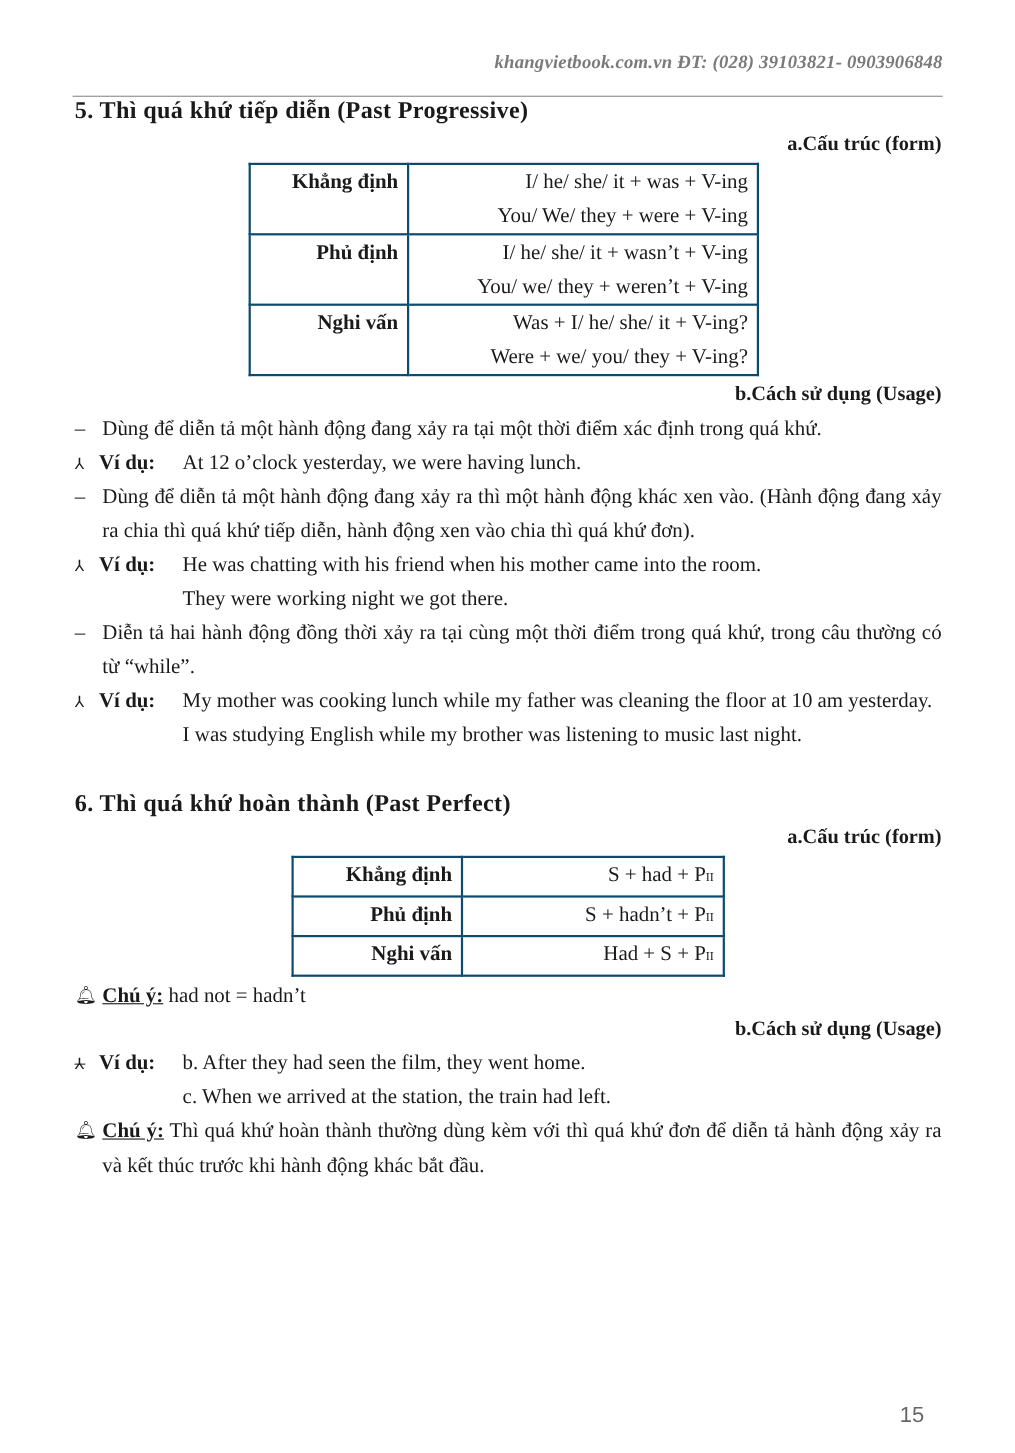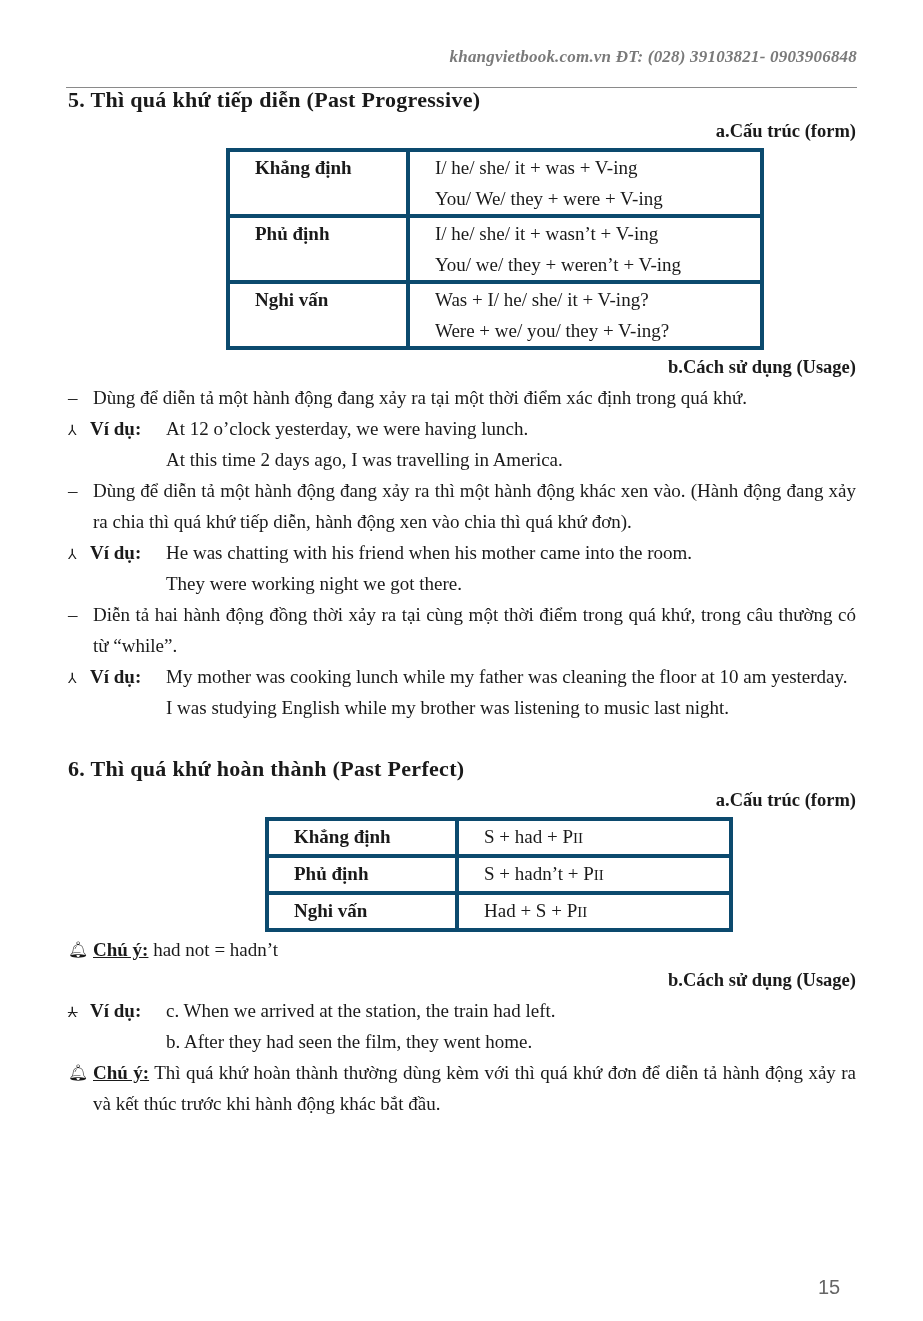--- a/index.html
+++ b/index.html
@@ -3,40 +3,40 @@
 <meta charset="utf-8">
 <style>
   html, body { margin: 0; padding: 0; background: #ffffff; }
   body { width: 923px; height: 1321px; position: relative; font-family: "Liberation Serif", "DejaVu Serif", serif; color: #1a1a1a; overflow: hidden; }
   .header { position: absolute; left: 66px; top: 47px; width: 791px; text-align: right; font-style: italic; font-weight: bold; font-size: 17px; color: #7a7a7a; padding-bottom: 20px; border-bottom: 1px solid #8a8a8a; letter-spacing: 0.2px; }
   .content { position: absolute; left: 68px; top: 84px; width: 788px; font-size: 19px; line-height: 31px; }
   .h1 { font-weight: bold; font-size: 22px; margin: 0; line-height: 32px; letter-spacing: 0.3px; }
   .h2 { font-weight: bold; font-size: 18.5px; margin: 0; line-height: 30px; text-align: right; }
   .h2 .lbl { display: inline-block; width: 25px; }
   table.form { border-collapse: collapse; font-size: 19px; }
-  table.form td { border: 4px solid #0c4a6e; vertical-align: top; padding: 0 25px; line-height: 31px; }
+  table.form td { border: 2px solid #0c4a6e; vertical-align: top; padding: 0 8px; line-height: 31px; text-align: right; }
   table.form td.k { font-weight: bold; }
   .t1 { margin-left: 158px; margin-top: 2px; margin-bottom: 2px; }
   .t1 td.k { width: 126px; }
   .t1 td.v { width: 300px; }
   .t2 { margin-left: 197px; margin-top: 2px; margin-bottom: 2px; }
   .t2 td { line-height: 30px; }
   .t2 td.k { width: 136px; }
   .t2 td.v { width: 220px; }
   .bullet { position: relative; padding-left: 25px; text-align: justify; }
   .bullet .dash { position: absolute; left: 0; top: 0; }
   .ex { position: relative; padding-left: 98px; text-align: justify; }
   .ex .exlbl { position: absolute; left: 0; top: 0; font-weight: bold; }
   .ex .exlbl .ico { display: inline-block; width: 22px; font-weight: normal; font-size: 14px; }
   .ex .line { display: block; }
   .note { position: relative; padding-left: 25px; text-align: justify; }
   .note .ico { position: absolute; left: 0; top: 0; font-size: 16px; }
   .note .nlbl { font-weight: bold; text-decoration: underline; }
   .gap { height: 30px; }
-  .sub { font-size: 15px; }
+  .sub { font-size: 11px; }
   .page-num { position: absolute; left: 818px; top: 1236px; font-family: "Liberation Sans", "DejaVu Sans", sans-serif; font-size: 20px; color: #666; margin-top: 40px; }
 </style>
 </head>
 <body>
 
 <div class="header">khangvietbook.com.vn  ĐT: (028) 39103821- 0903906848</div>
 
 <div class="content">
 
   <div class="h1">5. Thì quá khứ tiếp diễn (Past Progressive)</div>
@@ -67,21 +67,20 @@
     </tr>
   </tbody>
     </table>
 
   <div class="h2"><span class="lbl">b.</span><span>Cách sử dụng (Usage)</span></div>
 
   <div class="bullet"><span class="dash">–</span><span>Dùng để diễn tả một hành động đang xảy ra tại một thời điểm xác định trong quá khứ.</span></div>
   <div class="ex">
     <span class="exlbl"><span class="ico">⅄</span><span>Ví dụ:</span></span>
     <span class="line">At 12 o’clock yesterday, we were having lunch.</span>
-    <span class="line">At this time 2 days ago, I was travelling in America.</span>
   </div>
 
   <div class="bullet"><span class="dash">–</span><span>Dùng để diễn tả một hành động đang xảy ra thì một hành động khác xen vào. (Hành động đang xảy ra chia thì quá khứ tiếp diễn, hành động xen vào chia thì quá khứ đơn).</span></div>
   <div class="ex">
     <span class="exlbl"><span class="ico">⅄</span><span>Ví dụ:</span></span>
     <span class="line">He was chatting with his friend when his mother came into the room.</span>
     <span class="line">They were working night we got there.</span>
   </div>
 
   <div class="bullet"><span class="dash">–</span><span>Diễn tả hai hành động đồng thời xảy ra tại cùng một thời điểm trong quá khứ, trong câu thường có từ “while”.</span></div>
@@ -115,22 +114,22 @@
 
   <div class="note">
     <span class="ico">🔔︎</span><span class="nlbl">Chú ý:</span><span> had not = hadn’t</span>
   </div>
 
   <div class="h2"><span class="lbl">b.</span><span>Cách sử dụng (Usage)</span></div>
 
   <div class="bullet"><span class="dash">–</span></div>
   <div class="ex">
     <span class="exlbl"><span class="ico">⅄</span><span>Ví dụ:</span></span>
+    <span class="line">b. After they had seen the film, they went home.</span>
     <span class="line">c. When we arrived at the station, the train had left.</span>
-    <span class="line">b. After they had seen the film, they went home.</span>
   </div>
 
   <div class="note">
     <span class="ico">🔔︎</span><span class="nlbl">Chú ý:</span><span> Thì quá khứ hoàn thành thường dùng kèm với thì quá khứ đơn để diễn tả hành động xảy ra và kết thúc trước khi hành động khác bắt đầu.</span>
   </div>
 </div>
 
 <div class="page-num">15</div>
 
 </body></html>

